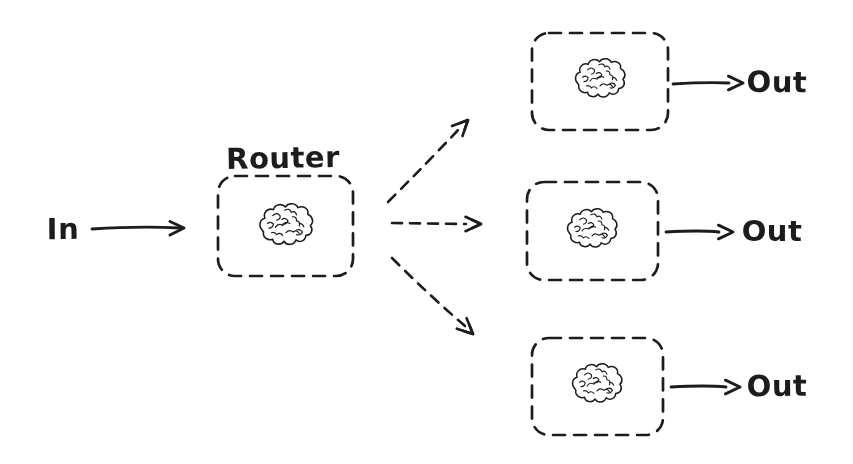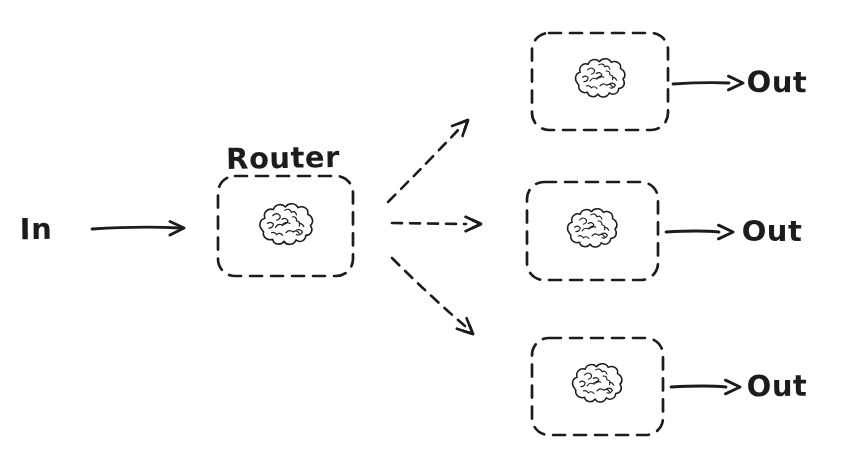--- a/index.html
+++ b/index.html
@@ -25,21 +25,21 @@
     transform: translate(-50%, -50%);
     color: #1c1c1c;
     font-family: "DejaVu Sans", sans-serif;
     font-weight: 700;
     font-size: 29px;
     letter-spacing: 0.5px;
     white-space: nowrap;
     user-select: none;
   }
   .label.router { left: 283px; top: 158px; transform: translate(-50%,-50%) rotate(-1deg); }
-  .label.in     { left: 36px;  top: 229px; transform: translate(-50%,-50%) rotate(-0.5deg); }
+  .label.in     { left: 63px;  top: 229px; transform: translate(-50%,-50%) rotate(-0.5deg); }
   .label.out-1  { left: 777px; top: 82px;  transform: translate(-50%,-50%) rotate(0.5deg); }
   .label.out-2  { left: 772px; top: 231px; }
   .label.out-3  { left: 777px; top: 386px; transform: translate(-50%,-50%) rotate(-0.5deg); }
 
   .stroke { stroke: #1c1c1c; fill: none; stroke-linecap: round; stroke-linejoin: round; }
   .shaft  { stroke-width: 2.8; }
   .head   { stroke-width: 3; }
   .dashed-shaft { stroke-width: 2.6; stroke-dasharray: 10 8; }
   .dashed-head  { stroke-width: 2.6; }
   .node-box { stroke: #1c1c1c; fill: none; stroke-width: 2.7; stroke-dasharray: 12 9; stroke-linecap: round; }

